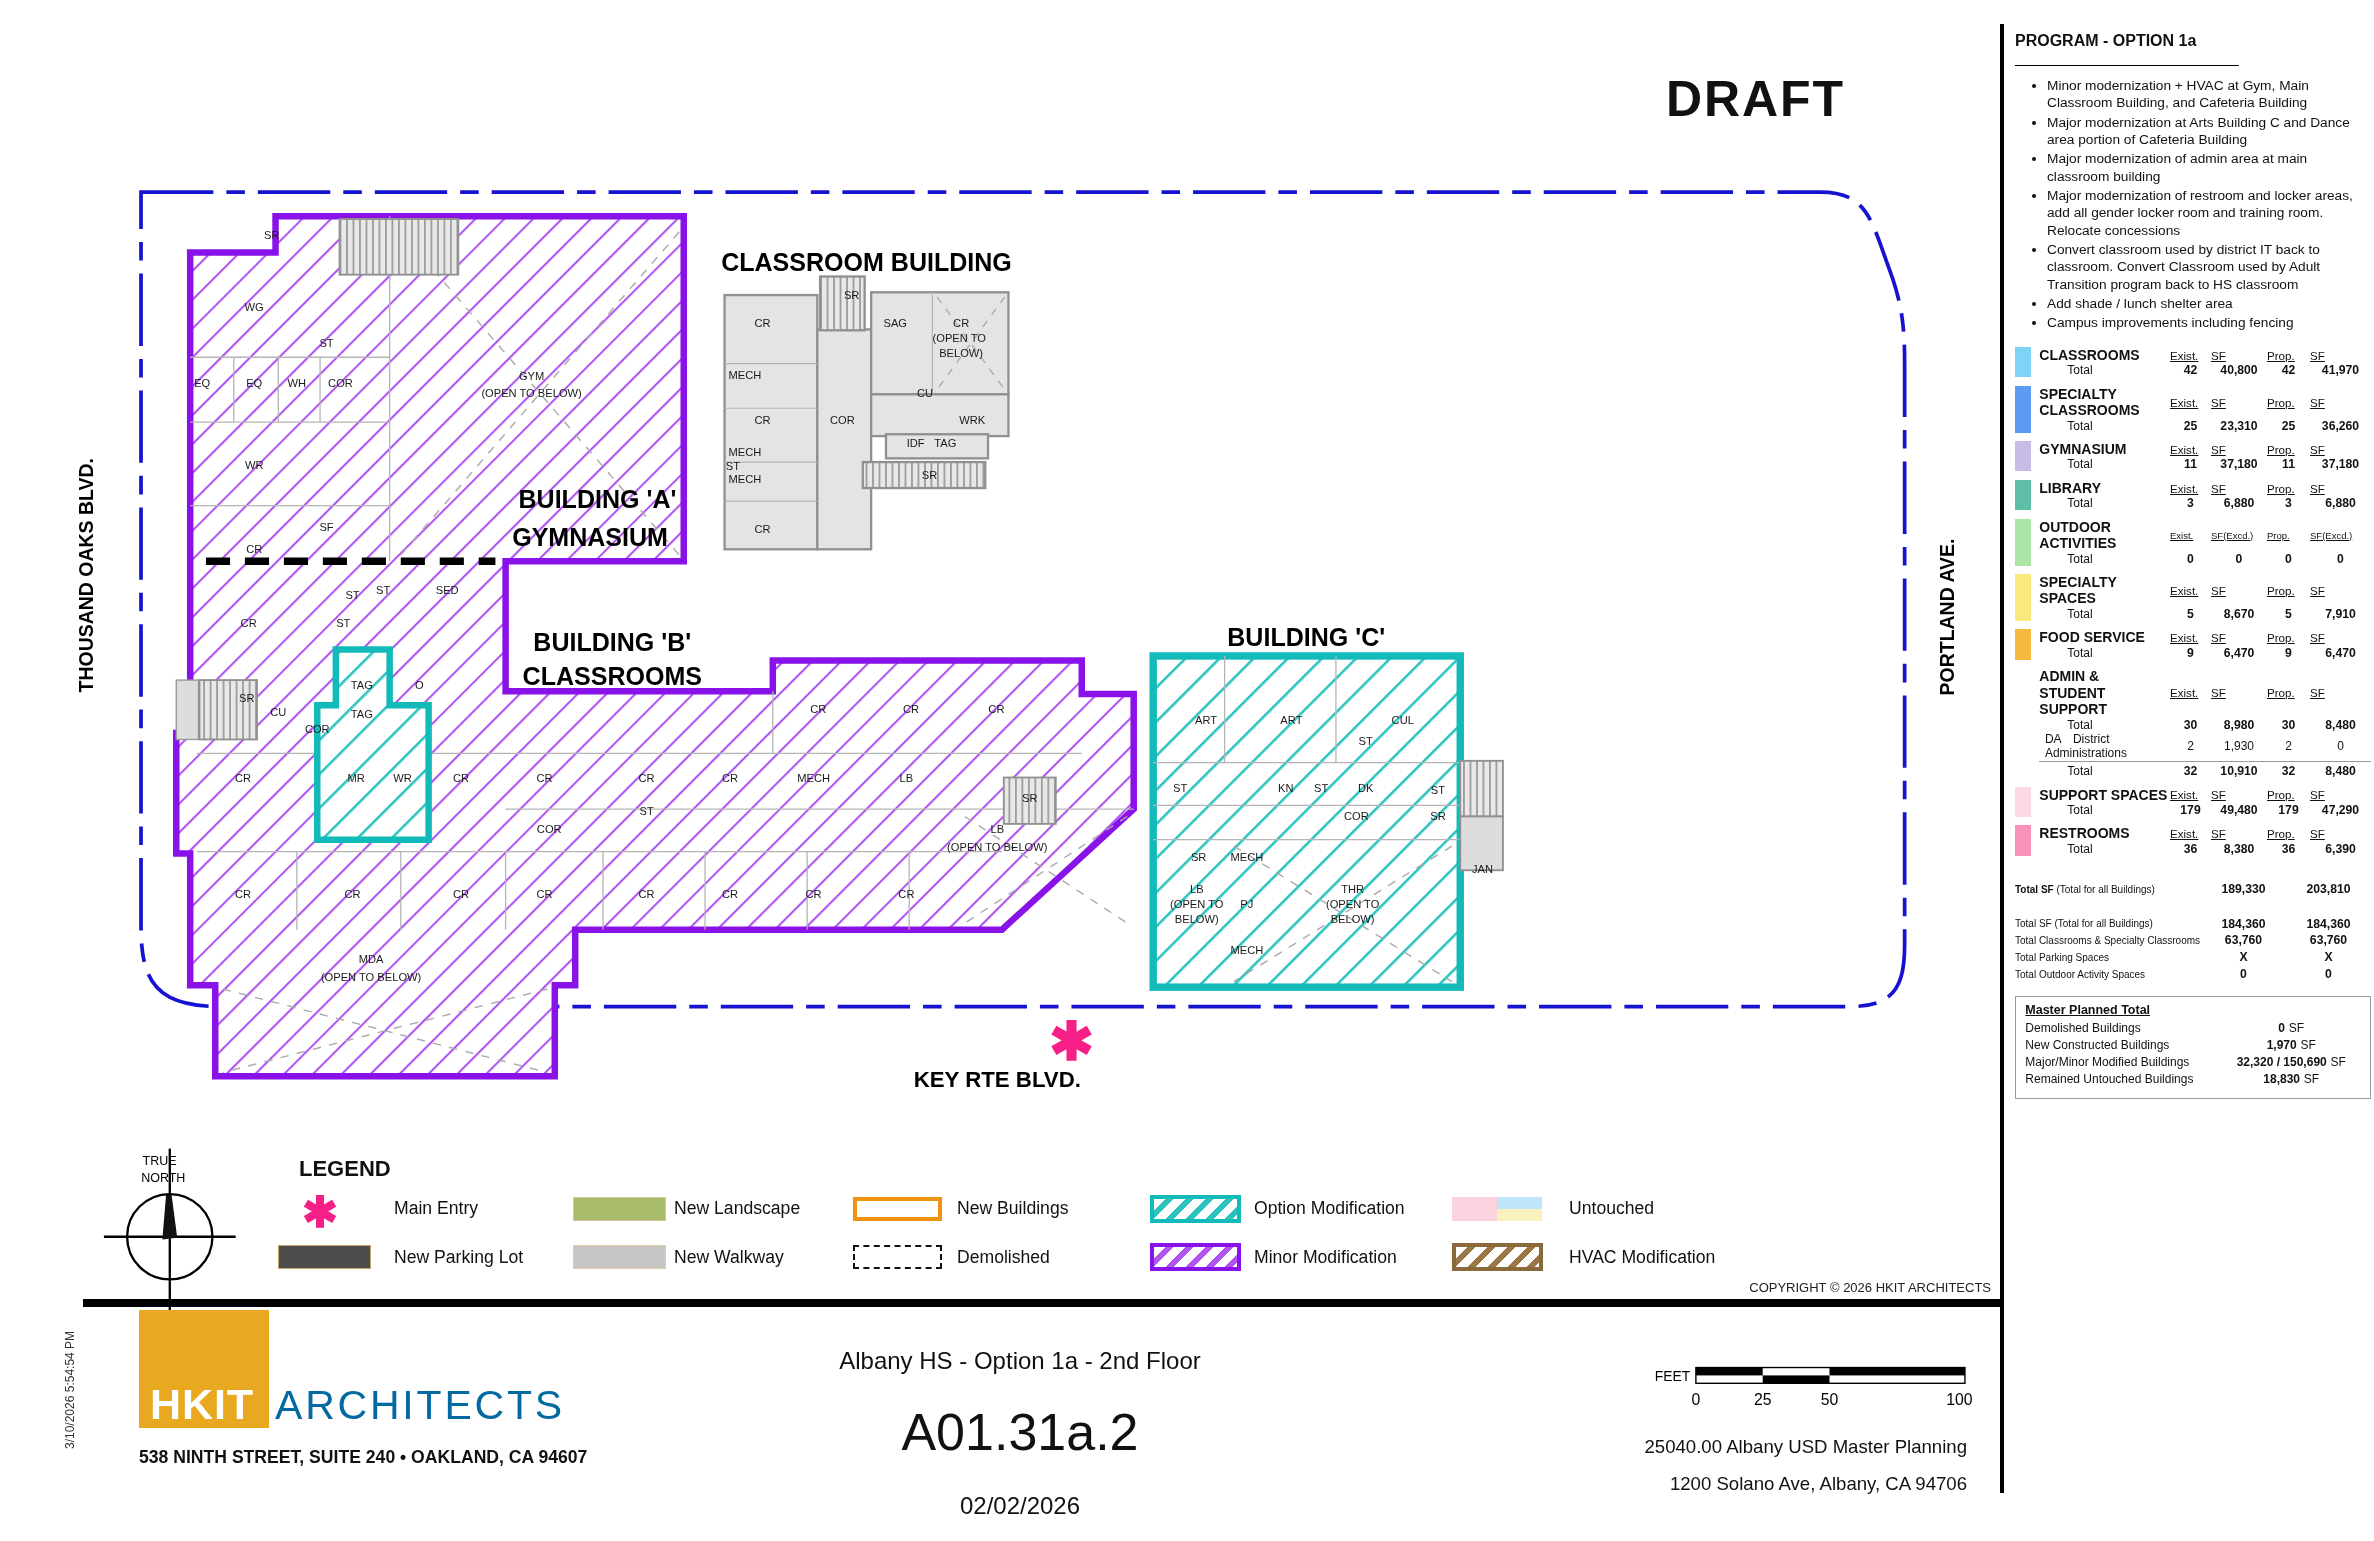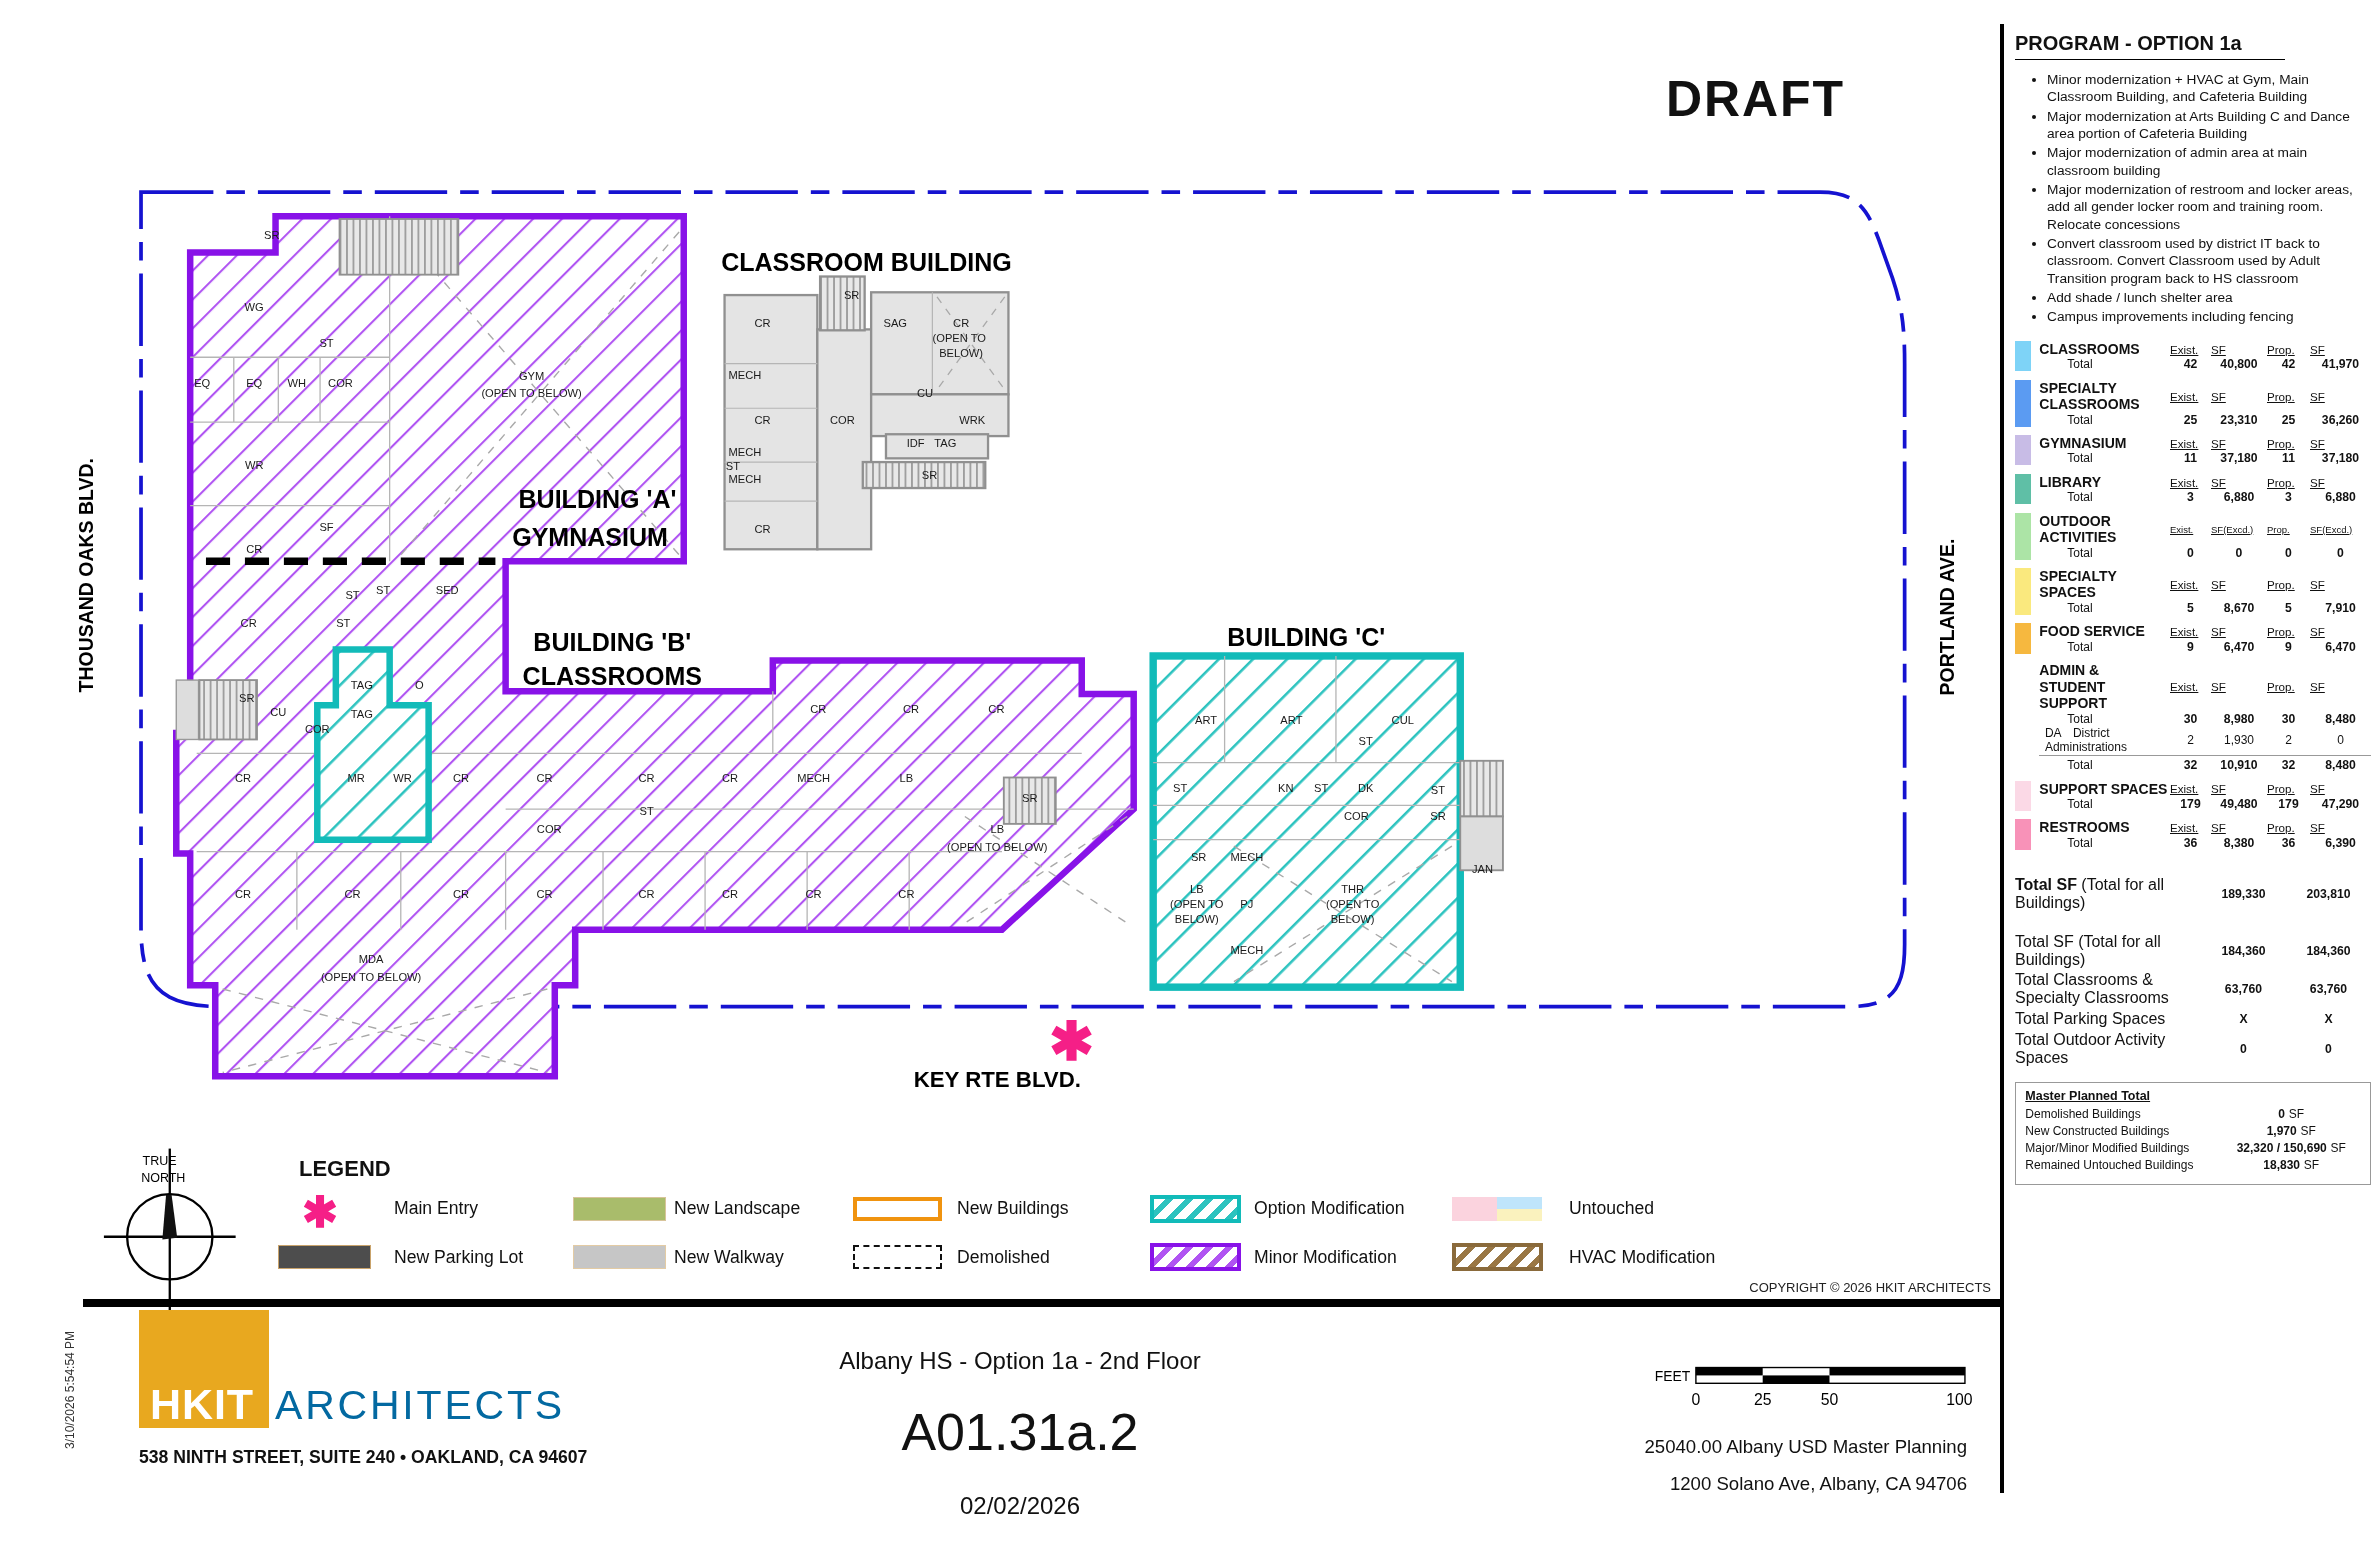--- a/index.html
+++ b/index.html
@@ -49,40 +49,40 @@
   #addr1{left:139px;top:1447px;font-size:17.6px;font-weight:600}
   #addr2{left:139px;top:1552px;font-size:17.6px;font-weight:600}
   #sheetTitle{left:788px;top:1347px;width:464px;text-align:center;font-size:24px}
   #sheetNum{left:788px;top:1402px;width:464px;text-align:center;font-size:52px}
   #sheetDate{left:788px;top:1492px;width:464px;text-align:center;font-size:24px}
   #proj1{left:1577px;top:1436px;width:390px;text-align:right;font-size:18.6px}
   #proj2{left:1577px;top:1473px;width:390px;text-align:right;font-size:18.6px}
 
   
   #panel{position:absolute;left:2015px;top:32px;width:356px}
-  .ph{font-size:20px;font-weight:bold;border-bottom:1.9px solid #000;display:inline-block;padding:0 43px 4px 0}
+  .ph{font-size:16px;font-weight:bold;border-bottom:1.9px solid #000;display:inline-block;padding:0 43px 15px 0}
   #panel ul{margin:11px 0 15px 0;padding-left:32px}
   #panel li{font-size:13.7px;line-height:1.27;margin-bottom:1.9px}
   .cat{display:flex;margin-bottom:8.3px}
   .sw{width:16px;margin-right:8.3px;flex:none}
   .swcol{width:16px;margin-right:8.3px;flex:none;display:flex;flex-direction:column}
   .swcol div{width:16px}
   .cbody{flex:1}
   .gr{display:grid;grid-template-columns:1fr 41px 56px 43px 61px;align-items:center}
   .cname{font-size:14px;font-weight:bold;line-height:1.18}
   .h{font-size:11.6px;text-decoration:underline}
   .smh .h{font-size:9.5px}
   .rl{font-size:12px;padding-left:28px}
   .rl.da{padding-left:5.6px}
   .dacode{font-style:normal;display:inline-block;width:28px}
   .v{font-size:12.2px;font-weight:bold;text-align:center}
   .vn{font-size:12px;font-weight:normal;text-align:center}
   .tline{border-top:1.9px solid #999;margin-top:1.9px;padding-top:1.9px}
   .srow{display:grid;grid-template-columns:1fr 85px 85px;align-items:center;margin:2.8px 0}
-  .sl{font-size:16px}
+  .sl{font-size:10px}
   .sv{font-size:12.2px;font-weight:bold;text-align:center}
   .gap{height:15px}
   #master{border:1.9px solid #999;margin-top:15px;padding:5.6px 9.3px 9.3px}
   .mtitle{font-size:12.5px;font-weight:bold;text-decoration:underline;margin-bottom:4.6px}
   .mrow{display:grid;grid-template-columns:1fr 139px;font-size:12px;margin:2.8px 0}
   .mv{text-align:center}
   .mu{margin-left:3.7px}
 </style>
 </head>
 <body>

